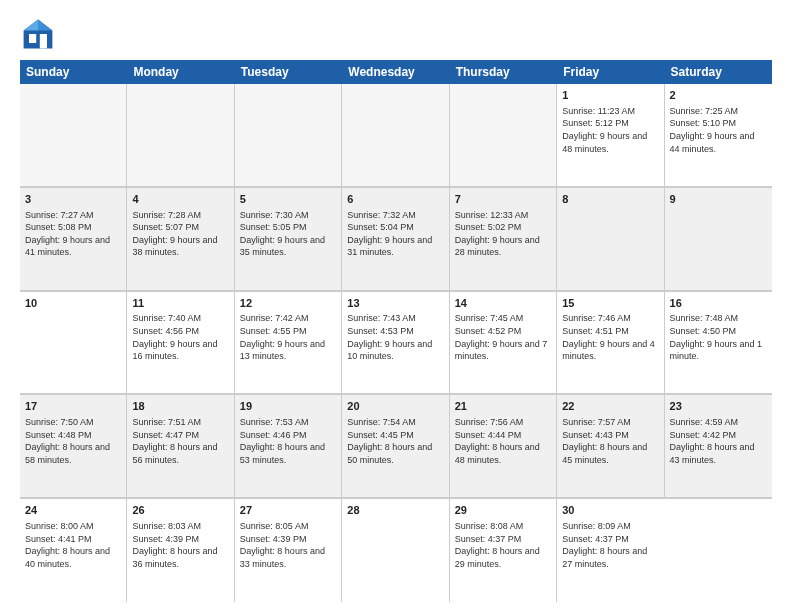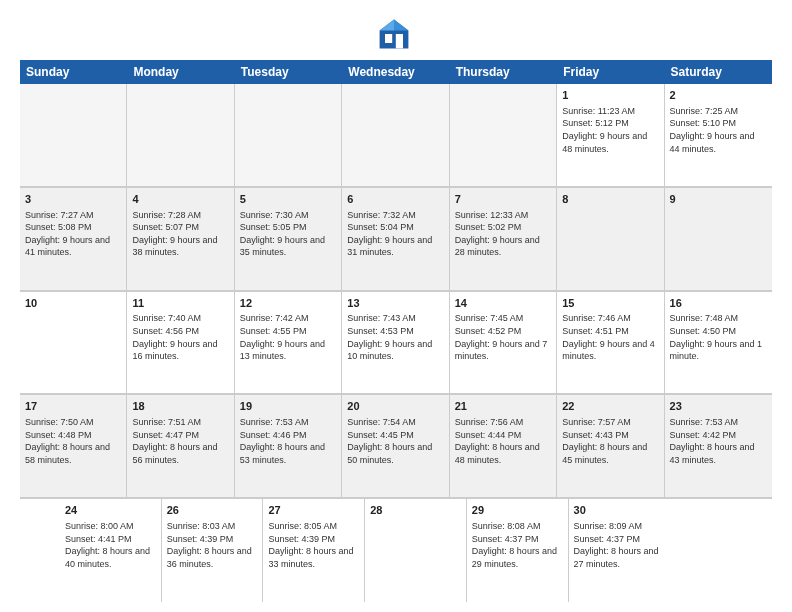--- a/index.html
+++ b/index.html
@@ -9,21 +9,20 @@
       width: 792px;
       height: 612px;
       overflow: hidden;
     }
     .page {
       width: 792px;
       height: 612px;
       padding: 16px 20px 10px 20px;
       display: flex;
       flex-direction: column;
-      align-items: center;
     }
     .header {
       display: flex;
       justify-content: space-between;
       align-items: flex-start;
       margin-bottom: 8px;
     }
     .logo {
       display: flex;
       align-items: center;
@@ -78,21 +77,20 @@
       flex: 1;
     }
     .cal-row {
       display: grid;
       grid-template-columns: repeat(7, 1fr);
       flex: 1;
       border-bottom: 1px solid #ccc;
     }
     .cal-row:last-child {
       border-bottom: none;
-      margin-left: 40px;
     }
     .cal-cell {
       border-right: 1px solid #ccc;
       border-bottom: 1px solid #ccc;
       padding: 4px 5px;
       font-size: 9.5px;
       color: #222;
       vertical-align: top;
       min-height: 80px;
       background: #fff;
@@ -287,21 +285,21 @@
 Daylight: 8 hours and 48 minutes.</div>
           </div>
           <div class="cal-cell shaded">
             <span class="day-num">22</span>
             <div class="cell-info">Sunrise: 7:57 AM
 Sunset: 4:43 PM
 Daylight: 8 hours and 45 minutes.</div>
           </div>
           <div class="cal-cell shaded">
             <span class="day-num">23</span>
-            <div class="cell-info">Sunrise: 7:53 AM
+            <div class="cell-info">Sunrise: 4:59 AM
 Sunset: 4:42 PM
 Daylight: 8 hours and 43 minutes.</div>
           </div>
         </div>
         <div class="cal-row">
           <div class="cal-cell">
             <span class="day-num">24</span>
             <div class="cell-info">Sunrise: 8:00 AM
 Sunset: 4:41 PM
 Daylight: 8 hours and 40 minutes.</div>

